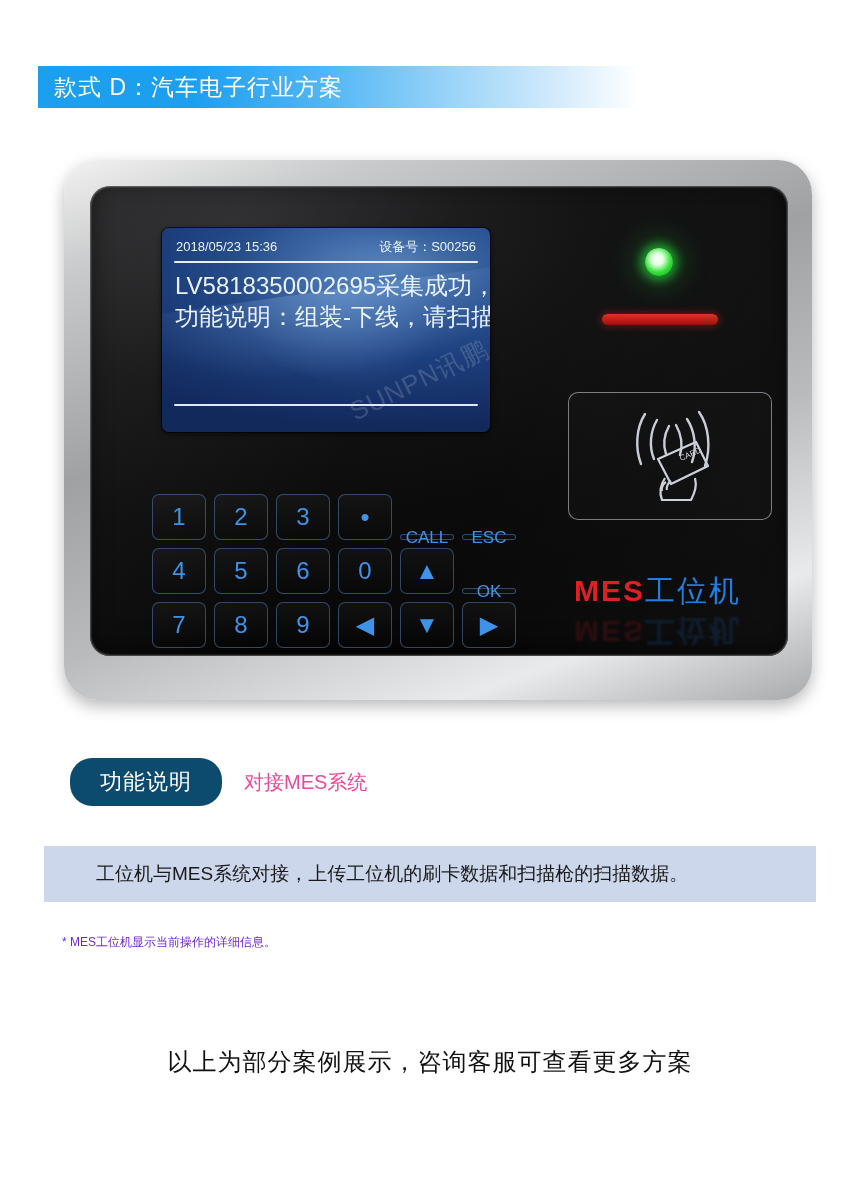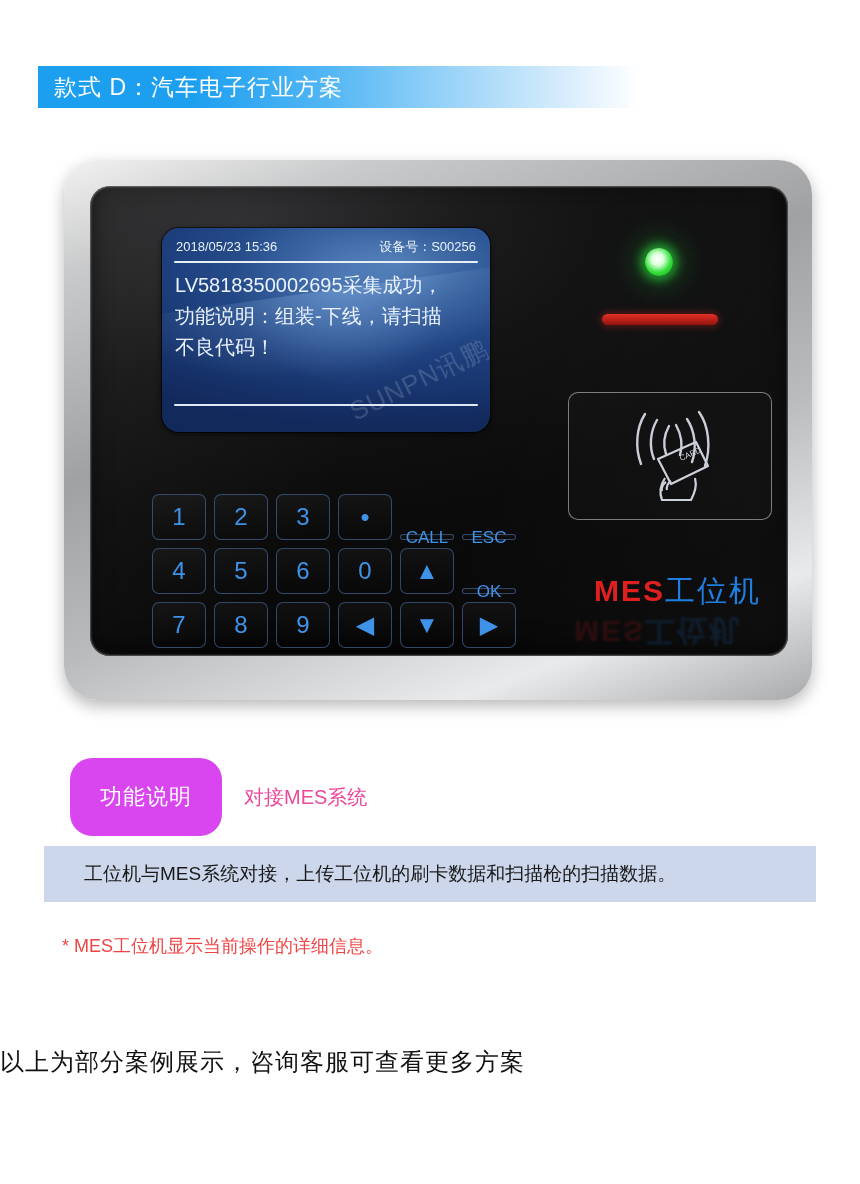--- a/index.html
+++ b/index.html
@@ -53,21 +53,21 @@
     background: linear-gradient(115deg, rgba(255,255,255,.055) 0%, rgba(255,255,255,0) 42%,
                 rgba(255,255,255,0) 58%, rgba(255,255,255,.03) 100%);
     pointer-events: none;
   }
 
   
   .lcd {
     position: absolute;
     left: 72px; top: 42px;
     width: 328px; height: 204px;
-    border-radius: 17px;
+    border-radius: 7px;
     background:
       radial-gradient(120% 80% at 72% 18%, #4f7bb4 0%, #2f5896 26%, #1d3f7d 58%, #12295c 100%);
     box-shadow: 0 0 0 1px rgba(0,0,0,.6), 0 2px 6px rgba(0,0,0,.6);
     overflow: hidden;
     padding: 8px 12px;
   }
   .lcd-wave {
     position: absolute; left: -20%; top: 30%;
     width: 150%; height: 60%;
     background: radial-gradient(60% 100% at 50% 0%, rgba(160,200,245,.30), rgba(160,200,245,0) 70%);
@@ -90,21 +90,21 @@
   }
   .lcd-rule {
     position: relative;
     height: 2px; background: #e8eef8;
     margin: 5px 0 0 0;
     border-radius: 1px;
   }
   .lcd-body {
     position: relative;
     color: #eaf2fd;
-    font-size: 20px;
+    font-size: 24px;
     line-height: 31px;
     padding: 7px 1px 0 1px;
     white-space: nowrap;
   }
   .lcd-rule-bottom {
     position: absolute;
     left: 12px; right: 12px; bottom: 26px;
     height: 2px; background: #dfe8f6;
     border-radius: 1px;
   }
@@ -148,21 +148,21 @@
   .rfid svg { position: absolute; left: 50%; top: 50%; transform: translate(-50%,-50%); }
 
   
   .brand {
     position: absolute;
     left: 484px; top: 385px;
     font-size: 30px;
     letter-spacing: 2px;
     white-space: nowrap;
   }
-  .brand .b-red  { color: #e02020; font-weight: bold; margin-left: 20px; }
+  .brand .b-red  { color: #e02020; font-weight: bold; }
   .brand .b-blue { color: #1f7fe0; font-weight: normal; }
   .brand-reflect {
     position: absolute;
     left: 484px; top: 424px;
     font-size: 30px; letter-spacing: 2px;
     transform: scaleY(-1);
     opacity: .16;
     filter: blur(1.2px);
     white-space: nowrap;
     pointer-events: none;
@@ -193,54 +193,55 @@
   .key.dot   { font-size: 26px; }
   .key .tri { display: block; }
 
   
   .fn-row {
     position: absolute;
     left: 70px; top: 758px;
     display: flex; align-items: center; gap: 22px;
   }
   .fn-badge {
-    background: #d946ef;
+    background: #0c4a6e;
     color: #ffffff;
     border-radius: 22px;
     font-size: 22px;
-    padding: 24px 30px;
+    padding: 9px 30px;
     letter-spacing: 1px;
     white-space: nowrap;
     text-align: center;
   }
   .fn-text { font-size: 20px; color: #ec4899; white-space: nowrap; }
 
   
   .info-box {
     position: absolute;
     left: 44px; top: 846px;
     width: 772px; height: 56px;
     background: #ccd7ec;
     display: flex; align-items: center;
   }
-  .info-text { font-size: 19px; color: #1a1a1a; padding-left: 40px; white-space: nowrap; }
+  .info-text { font-size: 19px; color: #1a1a1a; padding-left: 52px; white-space: nowrap; }
 
   
   .note {
     position: absolute;
     left: 62px; top: 934px;
-    font-size: 18px; color: #ef4444;
+    font-size: 12px; color: #6d28d9;
     white-space: nowrap;
   }
 
   
   .footer {
     position: absolute;
     left: 0; top: 1046px;
     width: 860px;
+    text-align: center;
     font-size: 24px;
     color: #111111;
     letter-spacing: 1px;
   }
 </style>
 </head>
 <body>
 
 <div class="header-bar">
   <span class="header-title">款式 D：汽车电子行业方案</span>
@@ -256,21 +257,20 @@
 
       <div class="lcd-statusbar">
         <span>2018/05/23  15:36</span>
         <span>设备号：S00256</span>
       </div>
       <div class="lcd-rule"></div>
 
       <div class="lcd-body">
         <div>LV5818350002695采集成功，</div>
         <div>功能说明：组装-下线，请扫描</div>
-        <div>不良代码！</div>
       </div>
 
       <div class="lcd-watermark">SUNPN讯鹏</div>
       <div class="lcd-rule-bottom"></div>
     </div>
 
     <div class="led"></div>
     <div class="scan-strip"></div>
 
     <div class="rfid">

